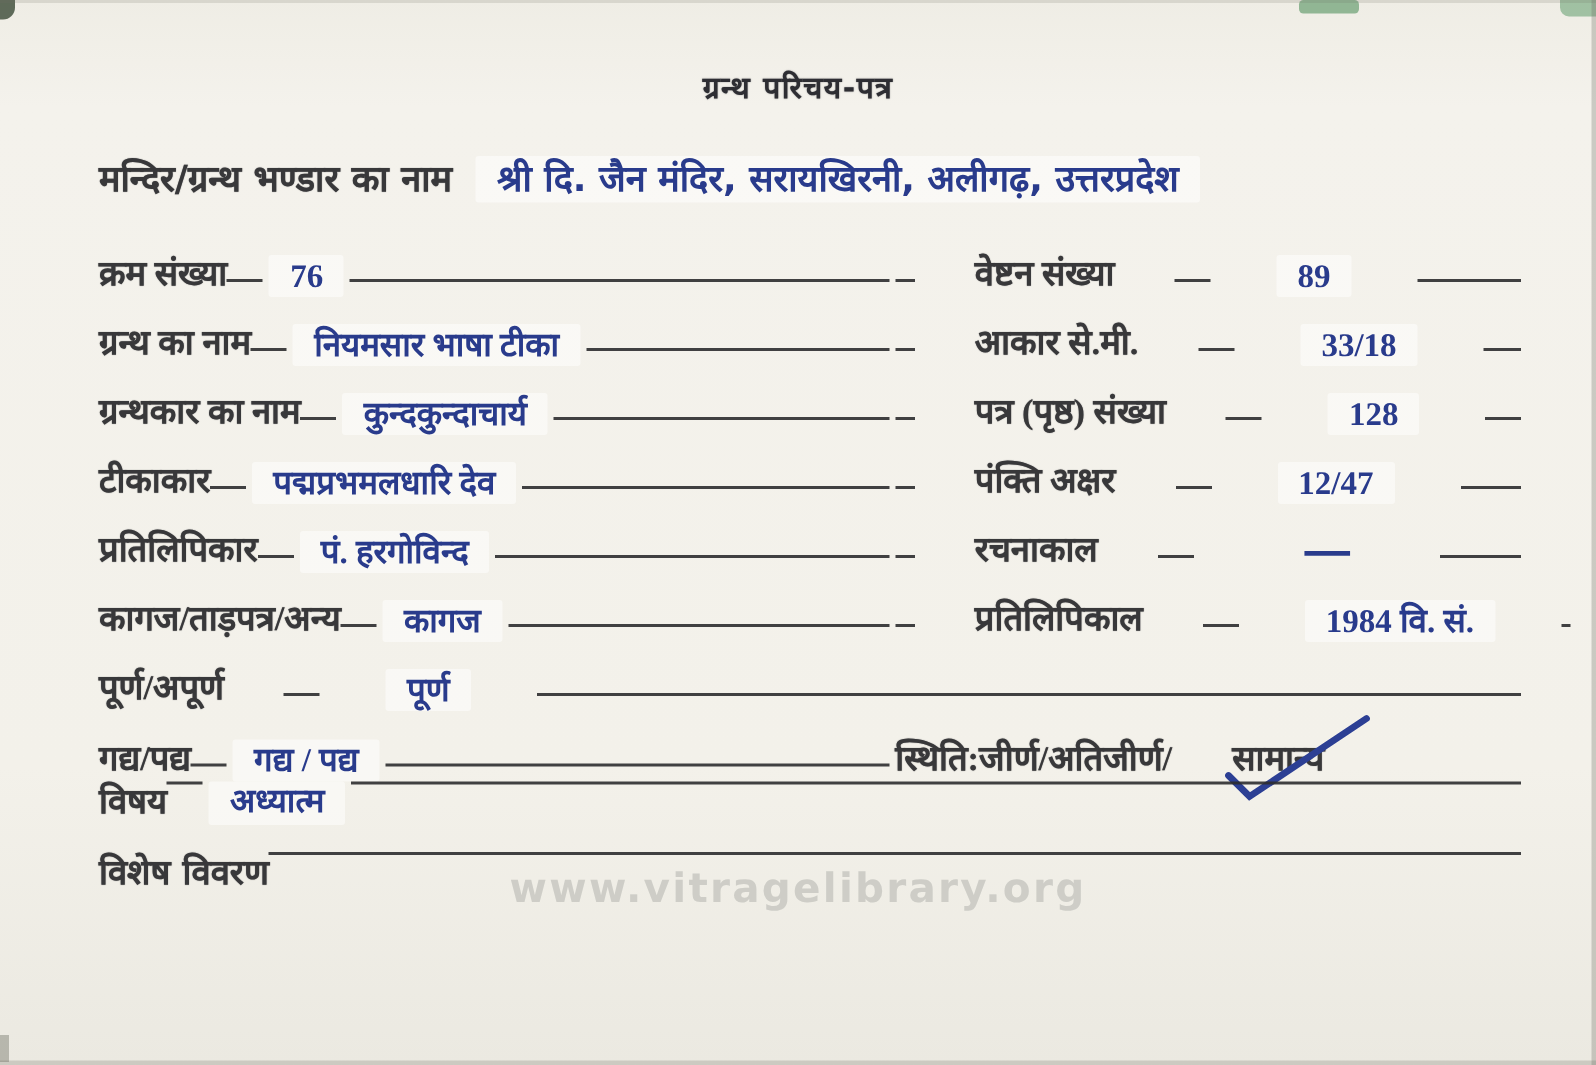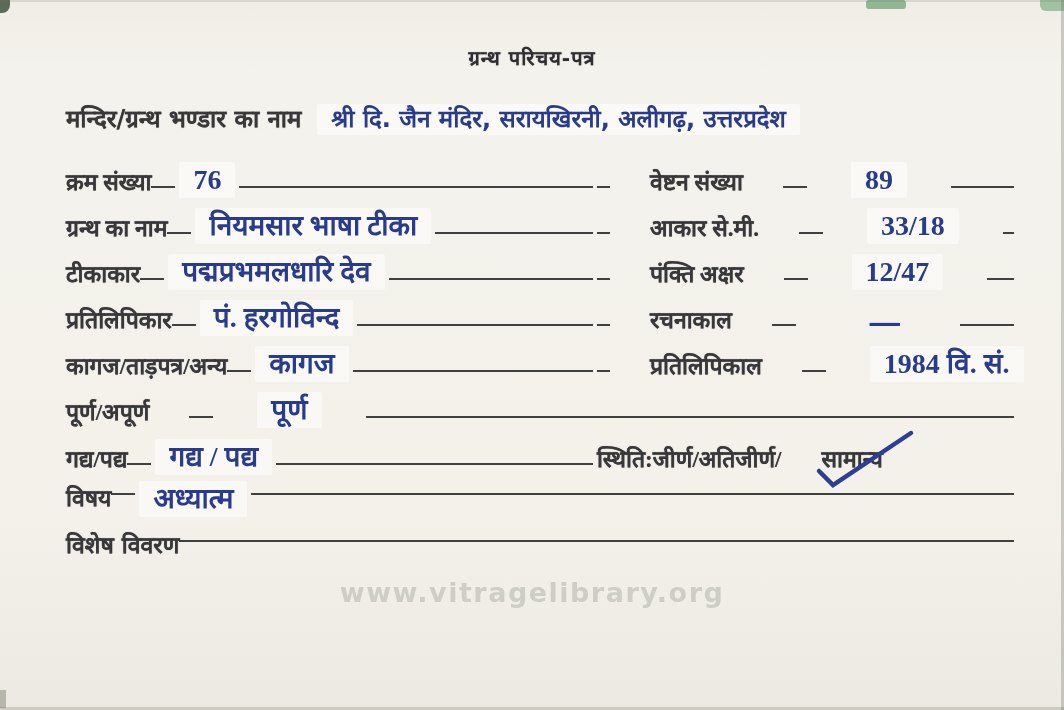--- a/index.html
+++ b/index.html
@@ -42,31 +42,31 @@
   }
   .rows {
     position: absolute; top: 152px; left: 66px; right: 50px;
     display: flex; flex-direction: column;
   }
   .row { display: flex; height: 46px; }
   .row.tall { height: 47px; }
   .half { display: flex; align-items: flex-end; min-width: 0; font-family: Liberation Serif, serif; }
   .half.left  { flex: 0 0 56%; padding-right: 4px; }
   .half.right { flex: 1 1 auto; gap: 40px; }
-  .full { display: flex; align-items: center; height: 47px; }
+  .full { display: flex; align-items: flex-start; height: 47px; }
 
   .lbl {
     font-size: 23px; font-weight: 700;
     color: #38383a;
     text-shadow: 0 0 0.7px rgba(56,56,58,.7);
     white-space: nowrap;
     line-height: 1.25;
   }
   .val {
-    font-size: 28px; font-weight: 700;
+    font-size: 22px; font-weight: 700;
     color: #293b8c;
     white-space: nowrap;
     line-height: 1.25;
     padding: 0 14px 1px 14px;
     margin: 0 4px;
     background: rgba(255,255,255,.5);
     border-radius: 2px;
   }
   .hdr-row .lbl { font-size: 24px; }
   .hdr-row .val { font-size: 24px; margin-left: 16px; }
@@ -149,20 +149,35 @@
       </div>
       <div class="half right">
         <span class="seg lead"></span>
         <span class="lbl">आकार से.मी.</span>
         <span class="seg"></span>
         <span class="val">33/18</span>
         <span class="fl"></span>
       </div>
     </div>
 
+    <div class="row">
+      <div class="half left">
+        <span class="lbl">ग्रन्थकार का नाम</span>
+        <span class="seg"></span>
+        <span class="val">कुन्दकुन्दाचार्य</span>
+        <span class="fl"></span>
+      </div>
+      <div class="half right">
+        <span class="seg lead"></span>
+        <span class="lbl">पत्र (पृष्ठ) संख्या</span>
+        <span class="seg"></span>
+        <span class="val">128</span>
+        <span class="fl"></span>
+      </div>
+    </div>
 
     <div class="row">
       <div class="half left">
         <span class="lbl">टीकाकार</span>
         <span class="seg"></span>
         <span class="val">पद्मप्रभमलधारि देव</span>
         <span class="fl"></span>
       </div>
       <div class="half right">
         <span class="seg lead"></span>

